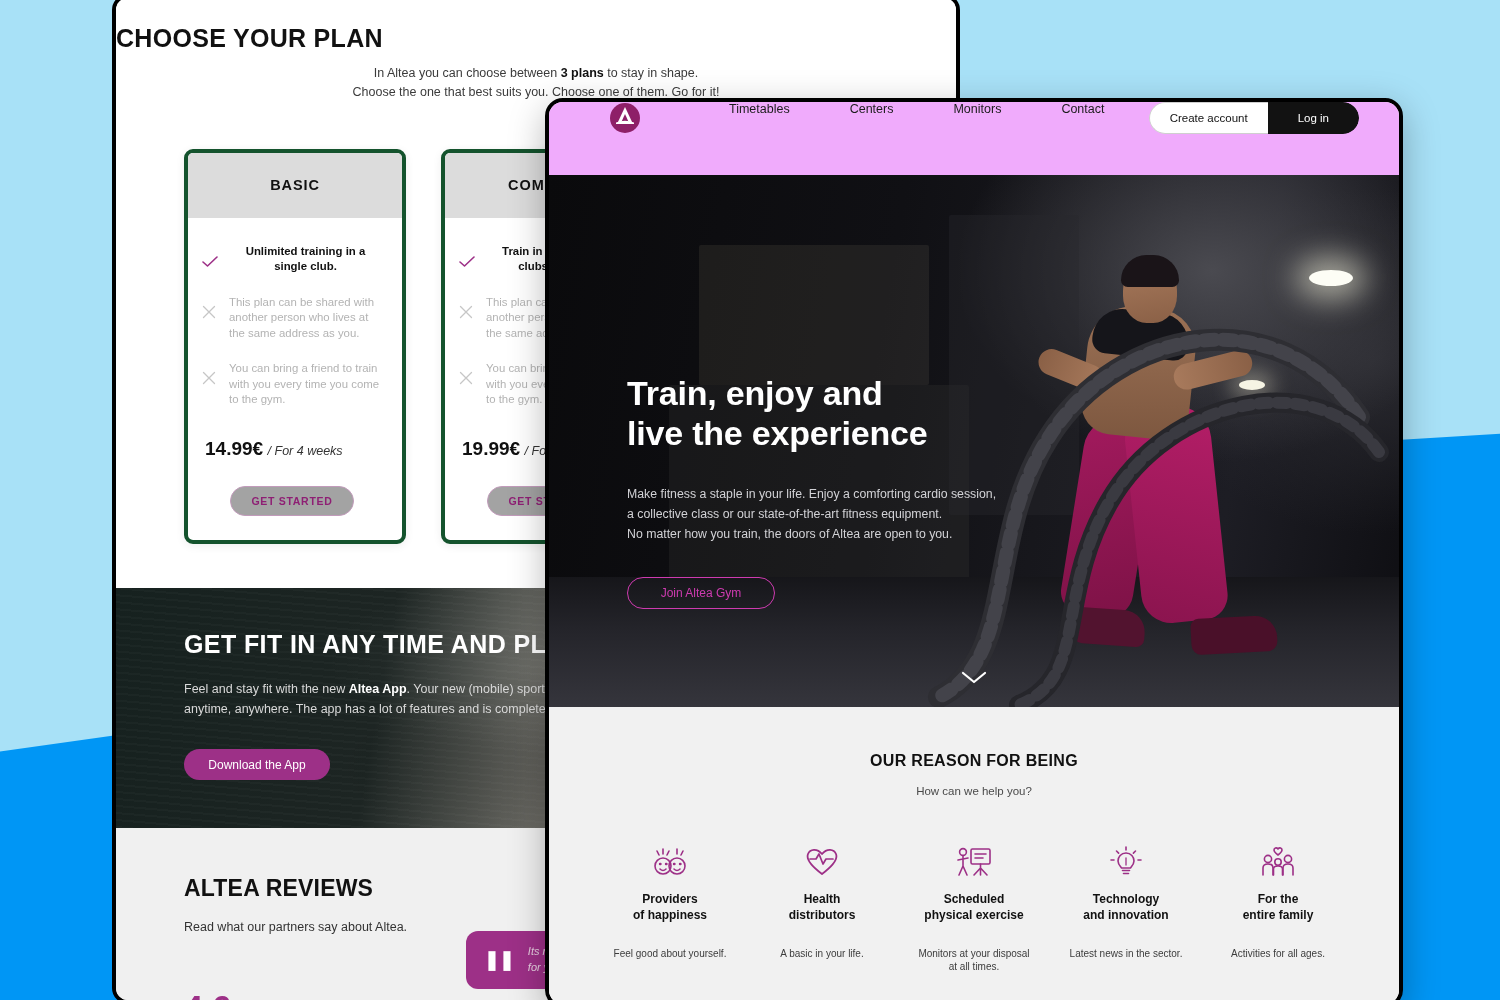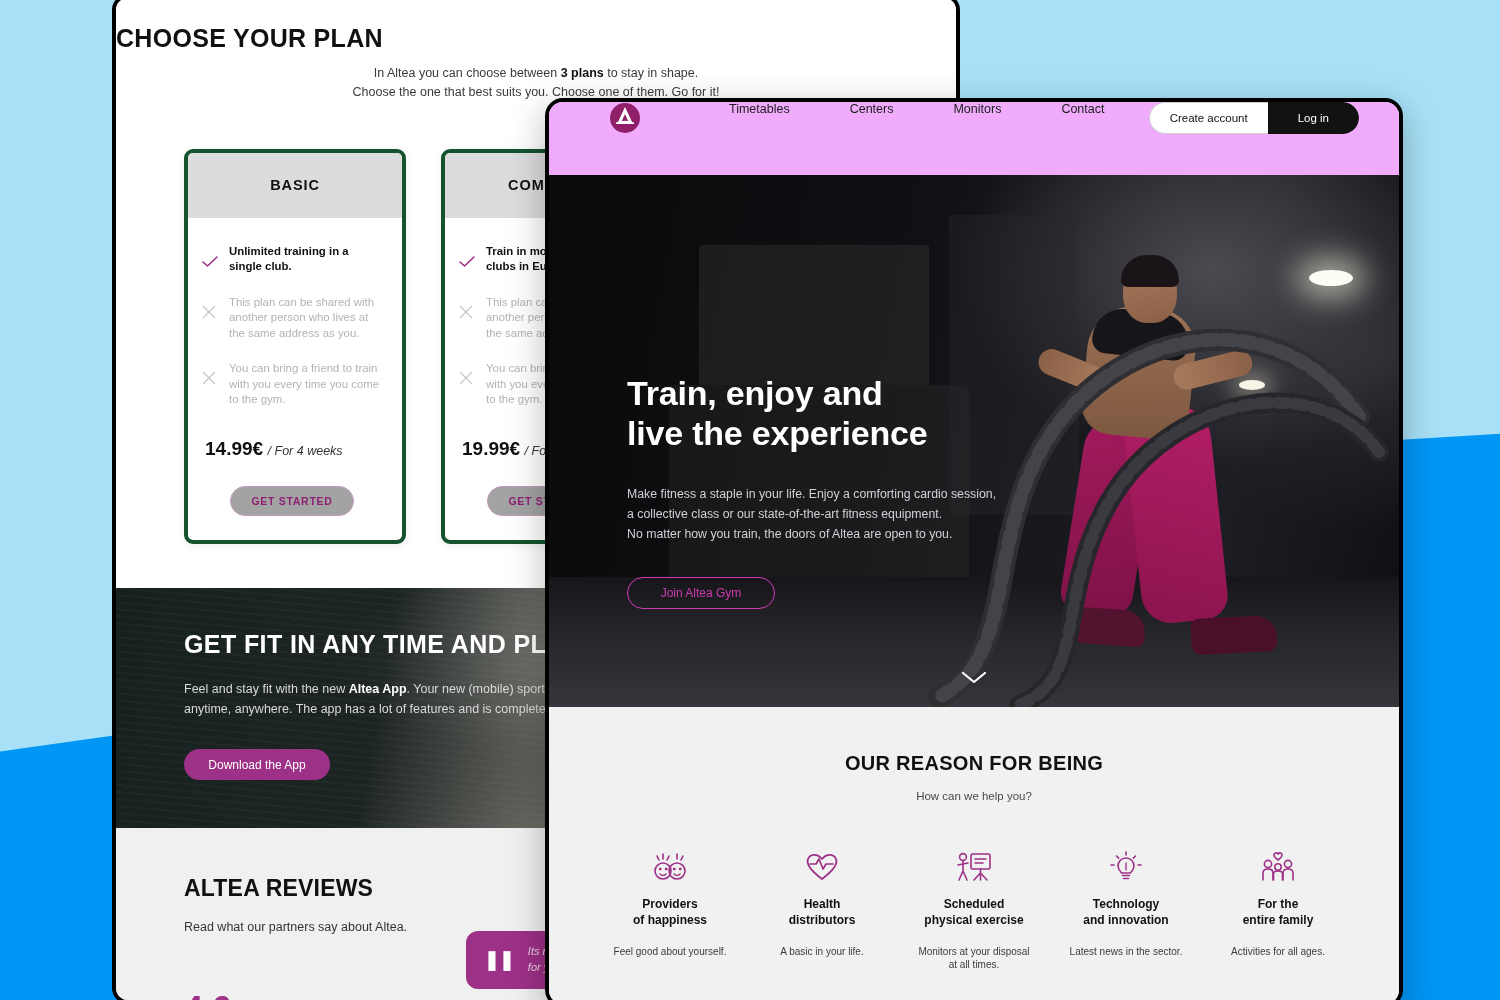--- a/index.html
+++ b/index.html
@@ -58,21 +58,21 @@
   }
   .plan-head {
     background: #dcdcdc; height: 65px;
     display: flex; align-items: center; justify-content: center;
     font-size: 14.5px; font-weight: bold; letter-spacing: .9px; color: #111;
   }
   .plan-body { padding: 26px 20px 24px 14px; }
   .feat { display: flex; gap: 11px; margin-bottom: 20px; }
   .feat .gly { width: 16px; flex: 0 0 16px; padding-top: 10px; }
   .feat-txt { font-size: 11.4px; line-height: 1.36; }
-  .feat.on .feat-txt { color: #111; font-weight: bold; }
+  .feat.on .feat-txt { color: #111; font-weight: bold; text-align: center; }
   .feat.off .feat-txt { color: #b3b3b3; }
   .price { margin-top: 30px; padding-left: 3px; }
   .price .amt { font-size: 19px; font-weight: bold; color: #111; }
   .price .per { font-size: 12.5px; font-style: italic; color: #333; }
   .plan-btn {
     margin: 26px auto 0; display: block;
     width: 124px; height: 30px;
     border: 1px solid #C29BBB; border-radius: 16px;
     background: #a3a3a3; color: #8E1F74;
     font-size: 10.5px; font-weight: bold; letter-spacing: .7px;
@@ -266,35 +266,35 @@
     font-size: 12px; font-family: "Liberation Sans", sans-serif; cursor: pointer;
   }
   #scroll-chevron {
     position: absolute; left: 50%; bottom: 18px; transform: translateX(-50%);
     z-index: 3; cursor: pointer;
   }
 
   
   #reason { background: #f1f1f1; padding-top: 45px; height: 300px; }
   #reason-title {
-    text-align: center; font-size: 20px; font-weight: bold;
+    text-align: center; font-size: 16px; font-weight: bold;
     color: #111; letter-spacing: .3px;
   }
   #reason-sub { text-align: center; font-size: 11.5px; color: #4a4a4a; margin-top: 15px; }
   #features {
     display: flex; justify-content: center; gap: 0; margin-top: 48px;
   }
   .feature { width: 152px; text-align: center; padding: 0 6px; }
   .feature-icon { height: 34px; display: flex; align-items: center; justify-content: center; }
   .feature-title {
     margin-top: 13px; font-size: 12px; font-weight: bold;
     color: #111; line-height: 1.32; white-space: pre-line;
   }
   .feature-desc {
-    margin-top: 16px; font-size: 10px; color: #3c3c3c;
+    margin-top: 23px; font-size: 10px; color: #3c3c3c;
     line-height: 1.38; white-space: pre-line;
   }
 </style>
 </head>
 <body>
 
 <div id="bg-wrap">
   <div id="bg-base"></div>
   <div class="bg-blue" id="bg-left-wave"></div>
   <div class="bg-blue" id="bg-right-wave"></div>

